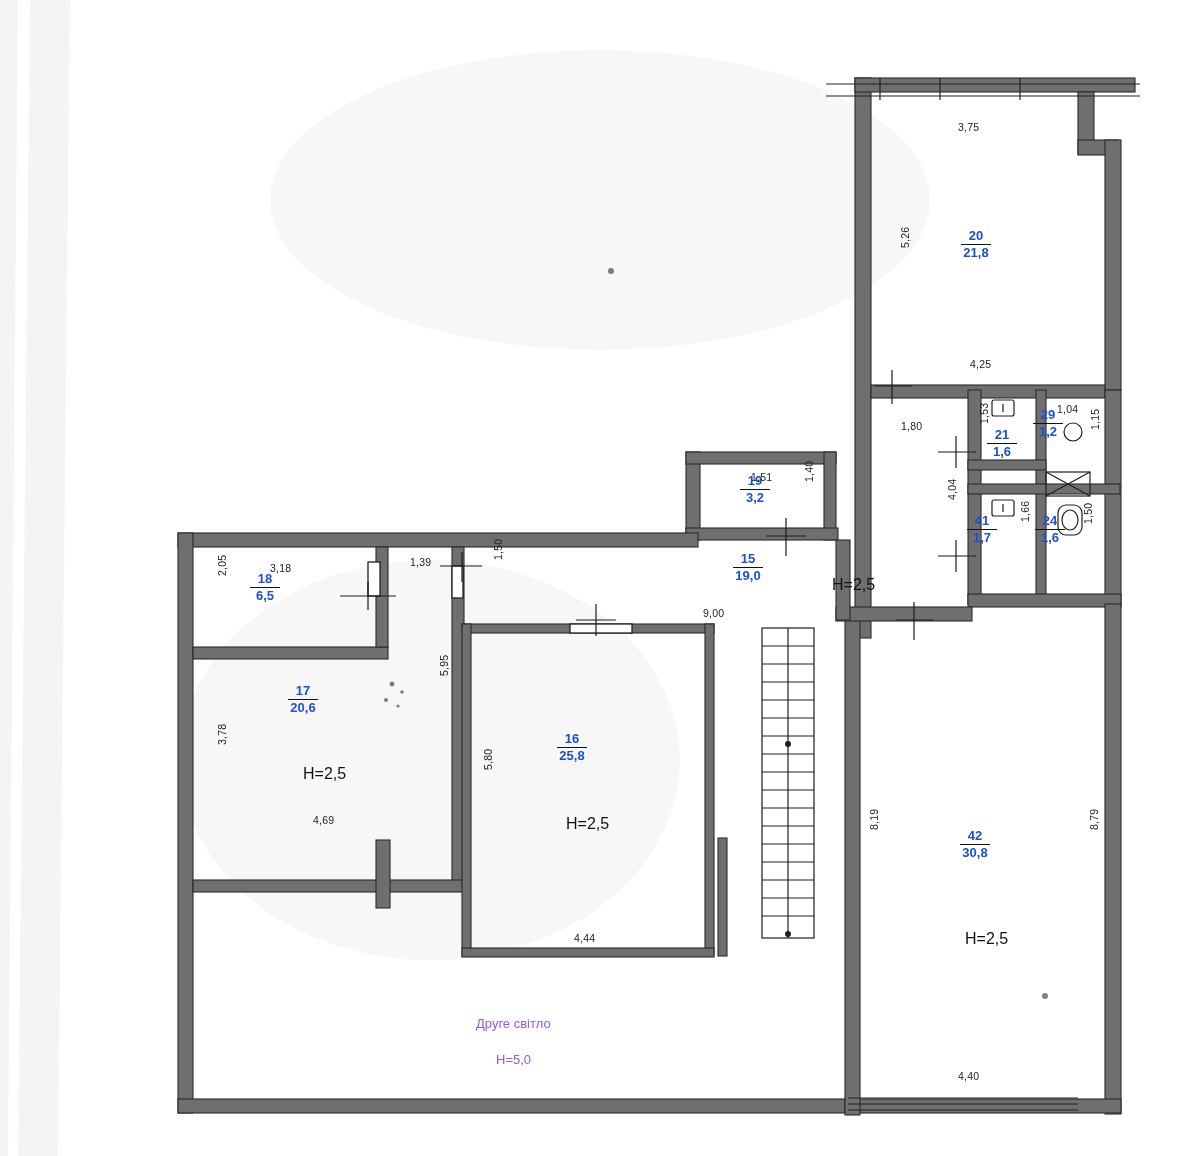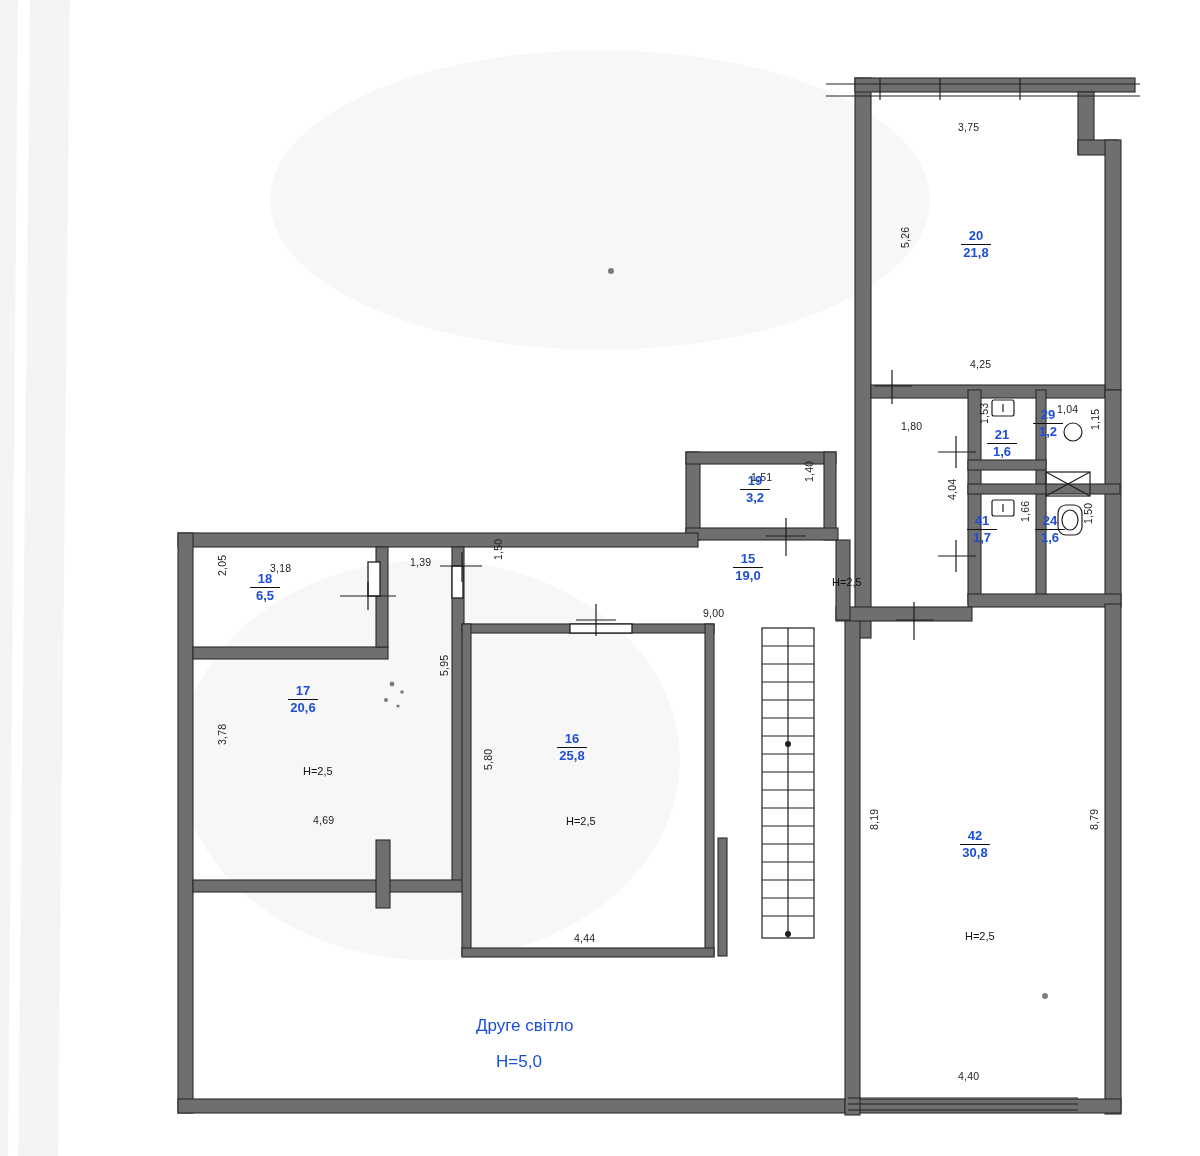--- a/index.html
+++ b/index.html
@@ -8,22 +8,22 @@
   #plan{position:absolute;left:0;top:0;width:1200px;height:1156px;}
   .title{position:absolute;left:0;top:6px;width:1200px;text-align:center;
          font-family:"Liberation Serif", serif;font-size:19px;color:#111;}
   .title .u{text-decoration:underline;}
   .dim{position:absolute;font-size:10.5px;color:#222;white-space:nowrap;letter-spacing:.2px;}
   .vert{transform:rotate(-90deg);transform-origin:left top;}
   .room{position:absolute;text-align:center;font-size:13px;font-weight:bold;color:#1d4ed8;line-height:1.05;}
   .room .num{display:block;}
   .room .bar{display:block;border-top:1.4px solid #111;margin:1px auto 1px auto;width:30px;}
   .room .area{display:block;}
-  .h{position:absolute;font-size:11px;color:#111;white-space:nowrap;}
-  .note{position:absolute;font-size:17px;color:#1d4ed8;white-space:nowrap;}
+  .h{position:absolute;font-size:16px;color:#111;white-space:nowrap;}
+  .note{position:absolute;font-size:13px;color:#8b5cf6;white-space:nowrap;}
   .wm{position:absolute;left:430px;top:495px;font-size:58px;font-weight:bold;
       color:rgba(160,160,160,0.20);letter-spacing:12px;user-select:none;}
 </style>
 </head>
 <body>
 
 <div class="title">
   <span>Поверх </span><span class="u">Антресоль</span>
 </div>
 

